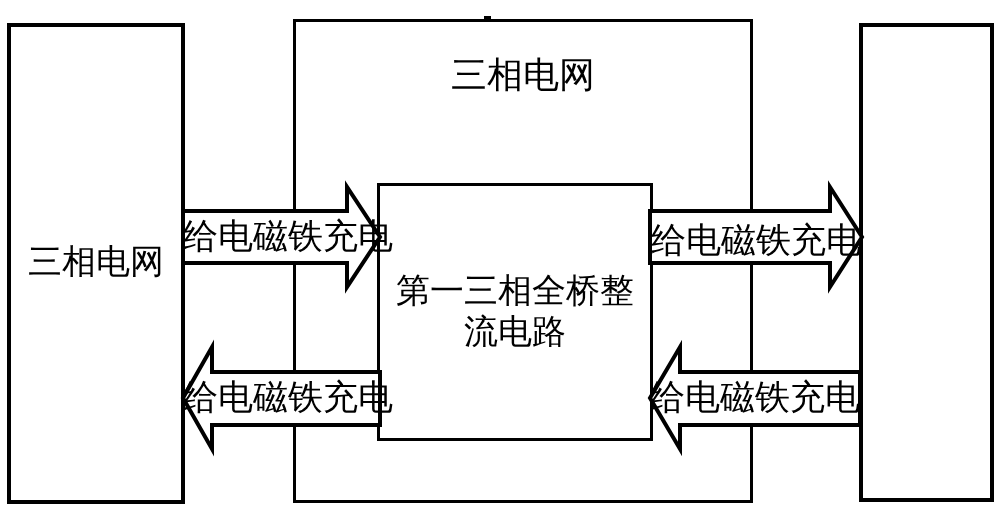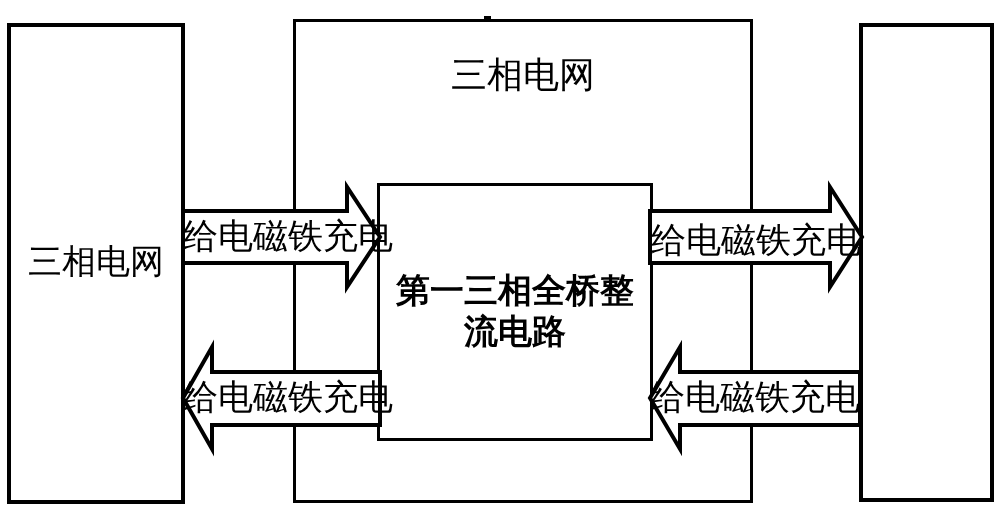--- a/index.html
+++ b/index.html
@@ -28,21 +28,21 @@
     z-index: 3;
   }
   .label {
     position: absolute;
     text-align: center;
     white-space: nowrap;
     z-index: 4;
   }
   .block-label { font-size: 34px; line-height: 34px; }
   .title-label { font-size: 36px; line-height: 36px; }
-  .rect-label  { font-size: 34px; line-height: 41px; white-space: normal; font-weight: bold; }
+  .rect-label  { font-size: 34px; line-height: 41px; white-space: normal; }
   .arrow-label { font-size: 35px; line-height: 28px; }
   .tick {
     position: absolute;
     background: #000000;
     z-index: 2;
   }
 </style>
 </head>
 <body>
 

